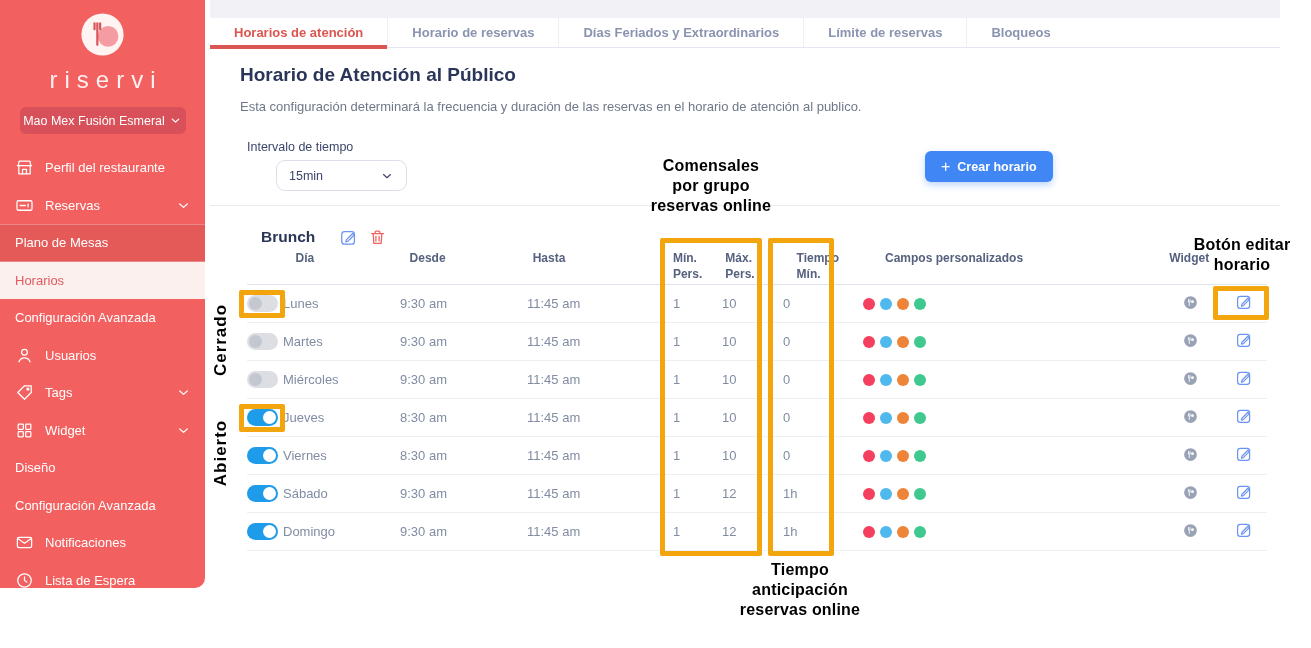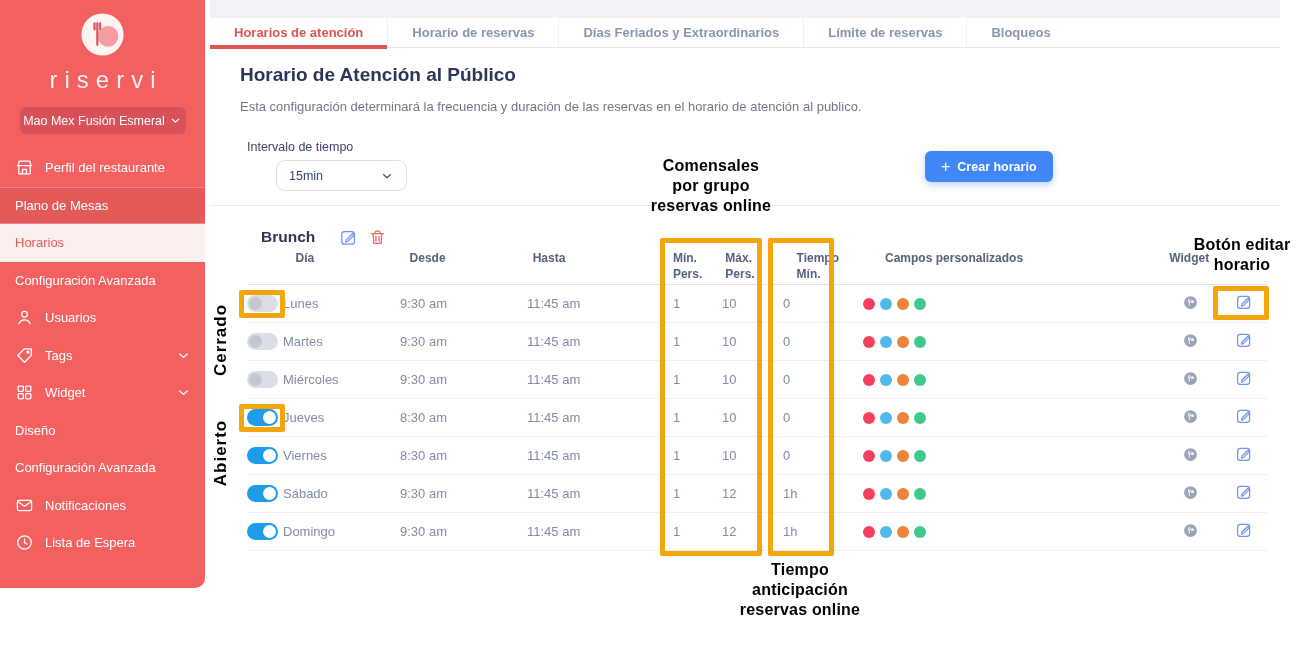--- a/index.html
+++ b/index.html
@@ -110,20 +110,35 @@
           <span class="mi-icon">
             <svg viewBox="0 0 24 24">
               <path d="M4 9.5 5.3 4h13.4L20 9.5"></path>
               <path d="M4.8 9.5V20h14.4V9.5"></path>
               <path d="M3 9.5h18"></path>
               <path d="M9.5 20v-5.5h5V20"></path>
             </svg>
           </span>
           <span>Perfil del restaurante</span>
         </div>
+        <div class="menu-item">
+          <span class="mi-icon">
+            <svg viewBox="0 0 24 24">
+              <rect x="2.5" y="6" width="19" height="12" rx="2"></rect>
+              <path d="M6.5 12h6.5"></path>
+              <path d="M16.5 10.3v3.4"></path>
+            </svg>
+          </span>
+          <span>Reservas</span>
+          <span class="mi-chevron">
+            <svg viewBox="0 0 24 24">
+              <path d="m6 9.5 6 5.5 6-5.5"></path>
+            </svg>
+          </span>
+        </div>
         <div class="menu-item band">
           <span>Plano de Mesas</span>
         </div>
         <div class="menu-item active">
           <span>Horarios</span>
         </div>
         <div class="menu-item">
           <span>Configuración Avanzada</span>
         </div>
         <div class="menu-item">

